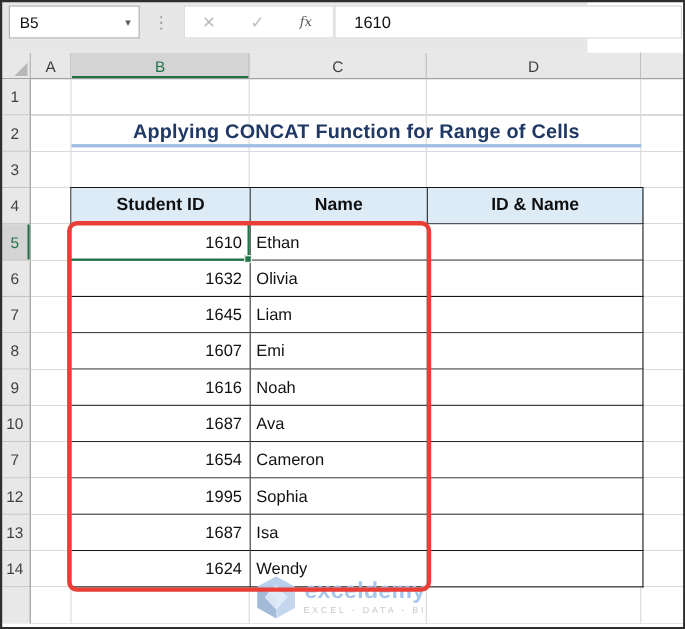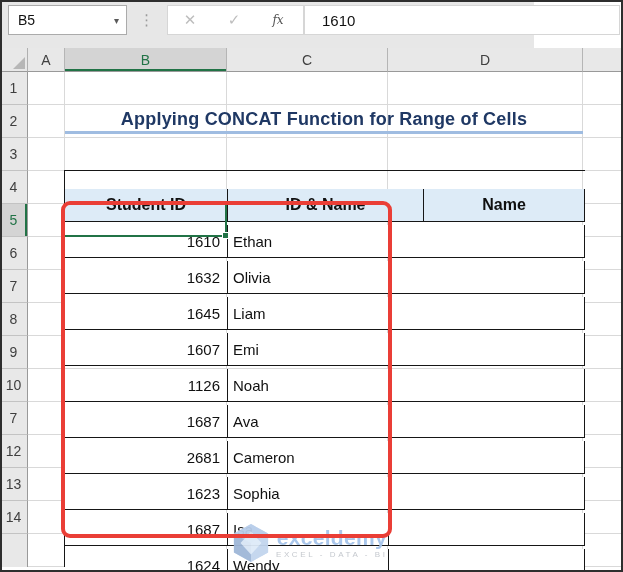--- a/index.html
+++ b/index.html
@@ -68,21 +68,21 @@
 
   
   .title{
     position:absolute;left:65px;top:105px;width:518px;height:29px;line-height:29px;z-index:2;
     text-align:center;font-weight:bold;font-size:18px;color:#1f3864;letter-spacing:.2px;
   }
   .title-underline{position:absolute;left:65px;top:131px;width:518px;height:3px;background:#9fbce1;z-index:2;}
 
   
   .xtable{position:absolute;left:64px;top:170px;z-index:3;border-top:1px solid #161616;border-left:1px solid #161616;}
-  .trow{display:flex;height:18px;margin-top:18px;}
+  .trow{display:flex;height:33px;}
   .td,.th{
     box-sizing:border-box;height:33px;border-right:1px solid #161616;border-bottom:1px solid #161616;
     display:flex;align-items:center;font-size:15px;color:#101010;background:#fff;
   }
   .th{background:#ddebf7;font-weight:bold;font-size:16px;justify-content:center;}
   .cb{width:163px;} .cc{width:161px;} .cd{width:196px;}
   .td.cb{justify-content:flex-end;padding-right:7px;}
   .td.cc{padding-left:5px;}
 
   
@@ -158,22 +158,22 @@
   <div class="vline vl2"></div>
   <div class="vline vl3"></div>
   <div class="vline vl4"></div>
 
   <div class="title">Applying CONCAT Function for Range of Cells</div>
   <div class="title-underline"></div>
 
   <div class="xtable">
     <div class="trow">
       <div class="th cb">Student ID</div>
+      <div class="th cc">Name</div>
       <div class="th cd">ID &amp; Name</div>
-      <div class="th cc">Name</div>
     </div>
     <div class="trow">
       <div class="td cb">1610</div>
       <div class="td cc">Ethan</div>
       <div class="td cd"></div>
     </div>
     <div class="trow">
       <div class="td cb">1632</div>
       <div class="td cc">Olivia</div>
       <div class="td cd"></div>
@@ -182,36 +182,36 @@
       <div class="td cb">1645</div>
       <div class="td cc">Liam</div>
       <div class="td cd"></div>
     </div>
     <div class="trow">
       <div class="td cb">1607</div>
       <div class="td cc">Emi</div>
       <div class="td cd"></div>
     </div>
     <div class="trow">
-      <div class="td cb">1126</div>
+      <div class="td cb">1616</div>
       <div class="td cc">Noah</div>
       <div class="td cd"></div>
     </div>
     <div class="trow">
       <div class="td cb">1687</div>
       <div class="td cc">Ava</div>
       <div class="td cd"></div>
     </div>
     <div class="trow">
-      <div class="td cb">2681</div>
+      <div class="td cb">1654</div>
       <div class="td cc">Cameron</div>
       <div class="td cd"></div>
     </div>
     <div class="trow">
-      <div class="td cb">1623</div>
+      <div class="td cb">1995</div>
       <div class="td cc">Sophia</div>
       <div class="td cd"></div>
     </div>
     <div class="trow">
       <div class="td cb">1687</div>
       <div class="td cc">Isa</div>
       <div class="td cd"></div>
     </div>
     <div class="trow">
       <div class="td cb">1624</div>

